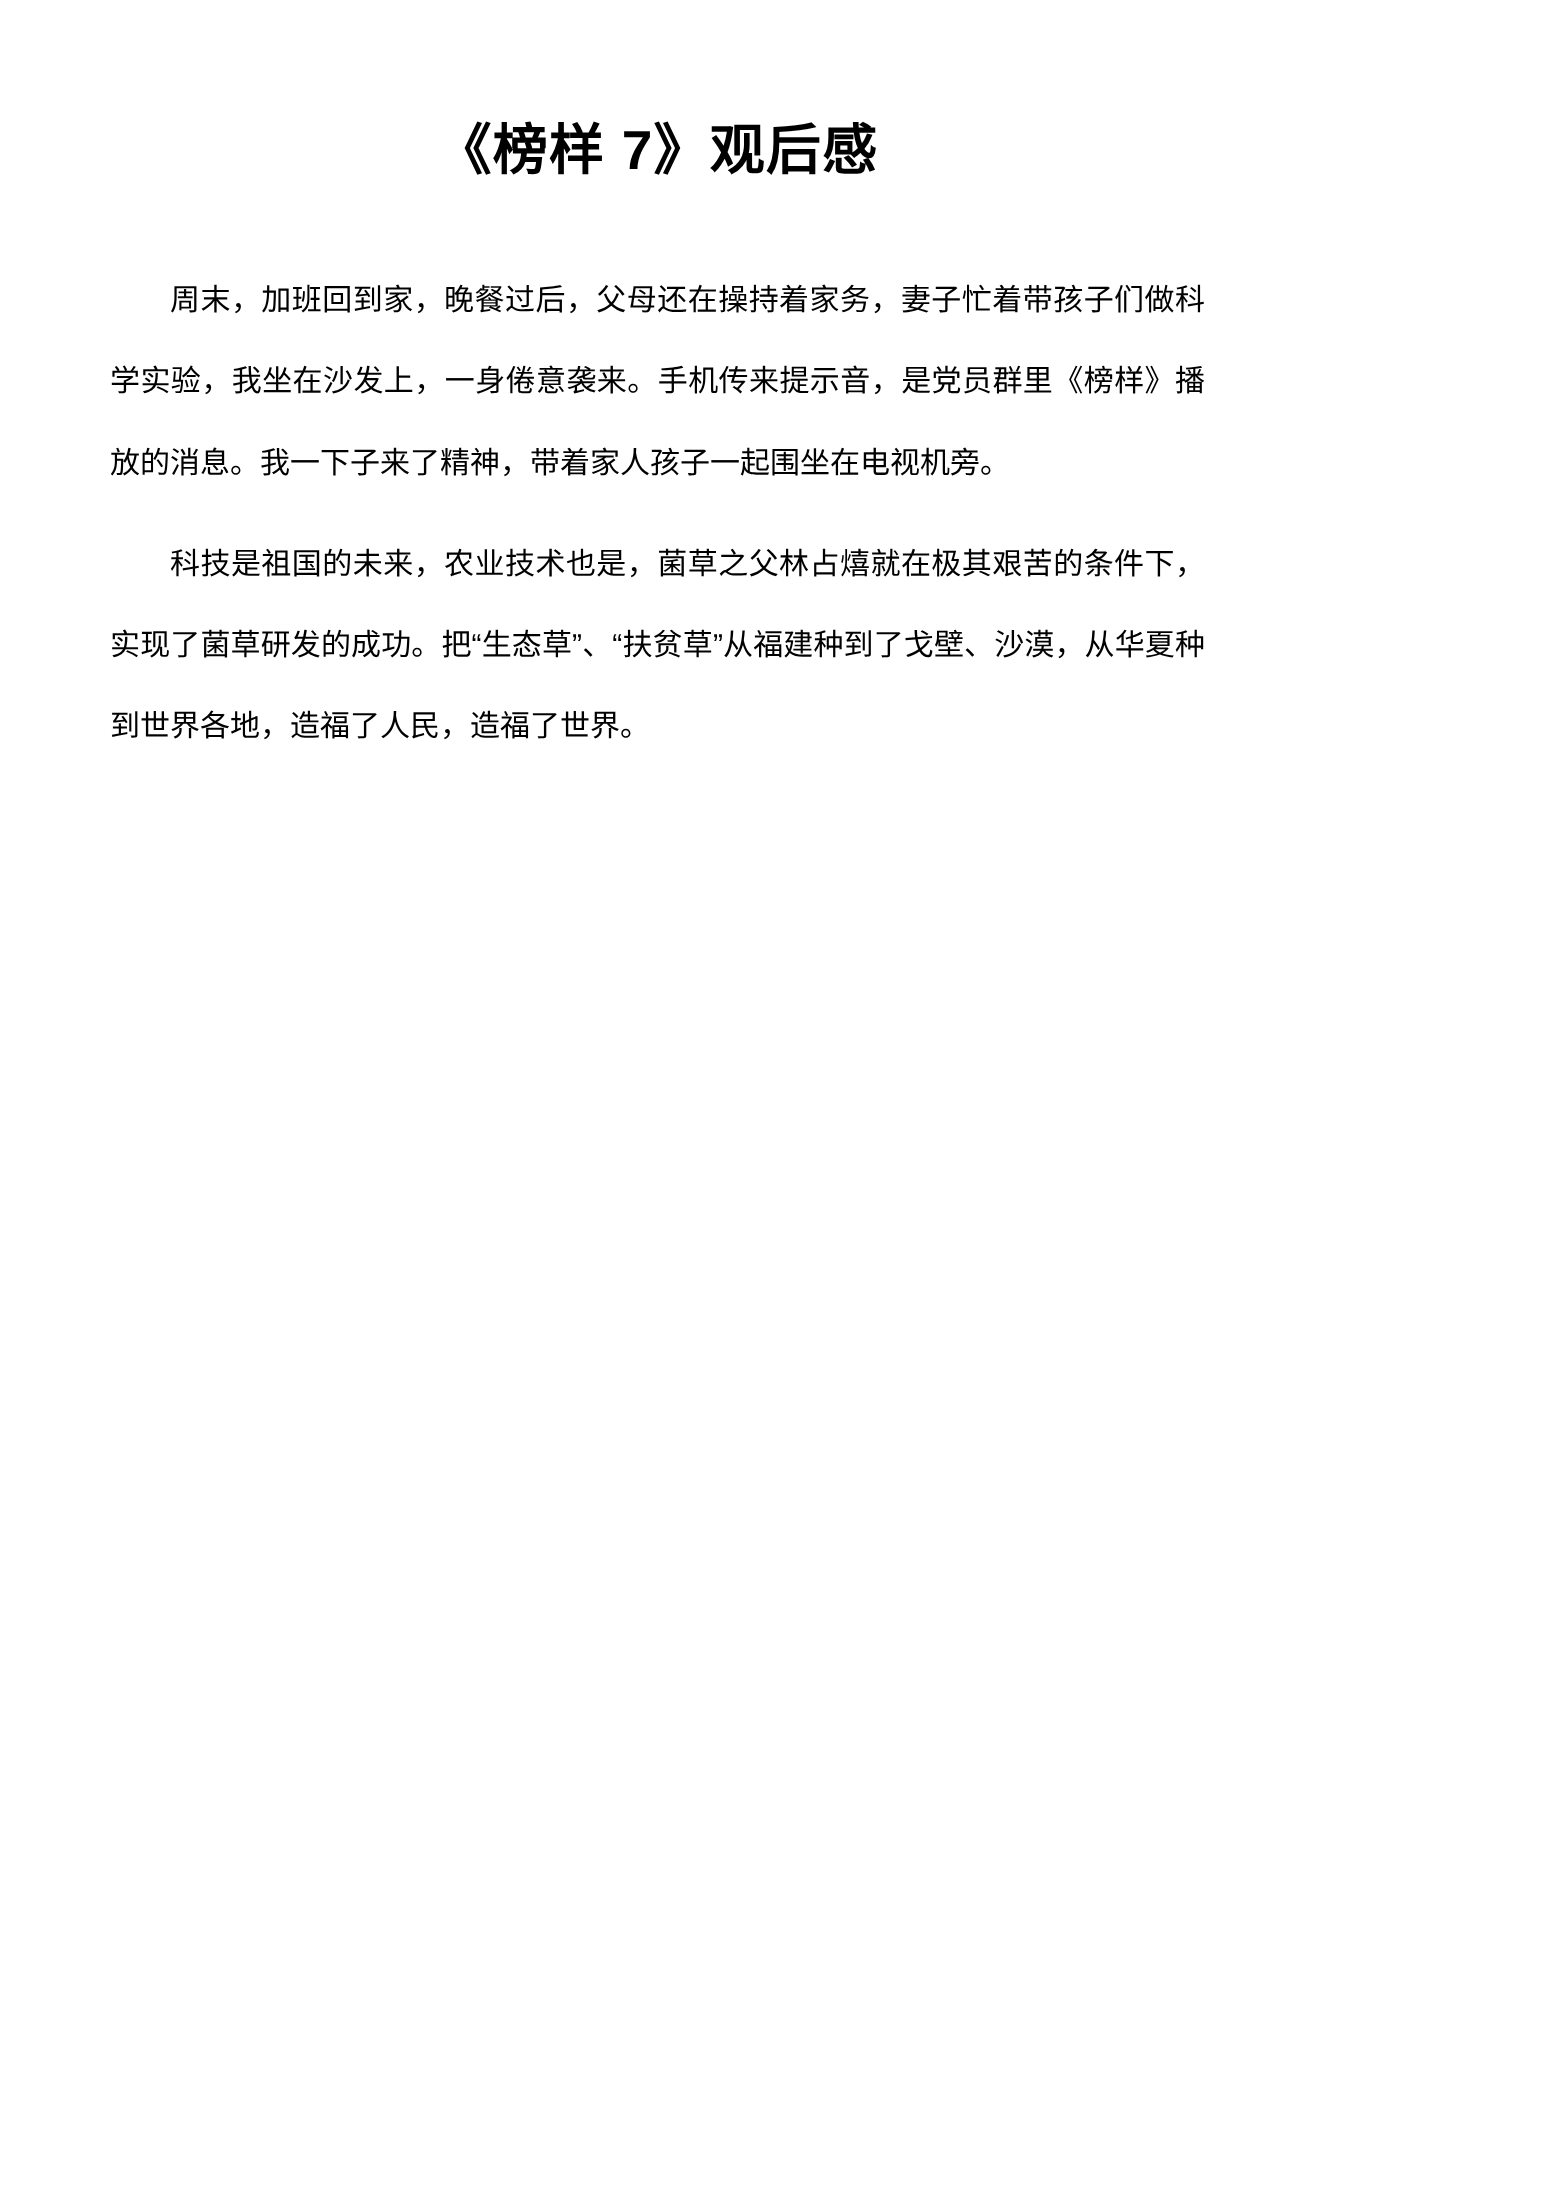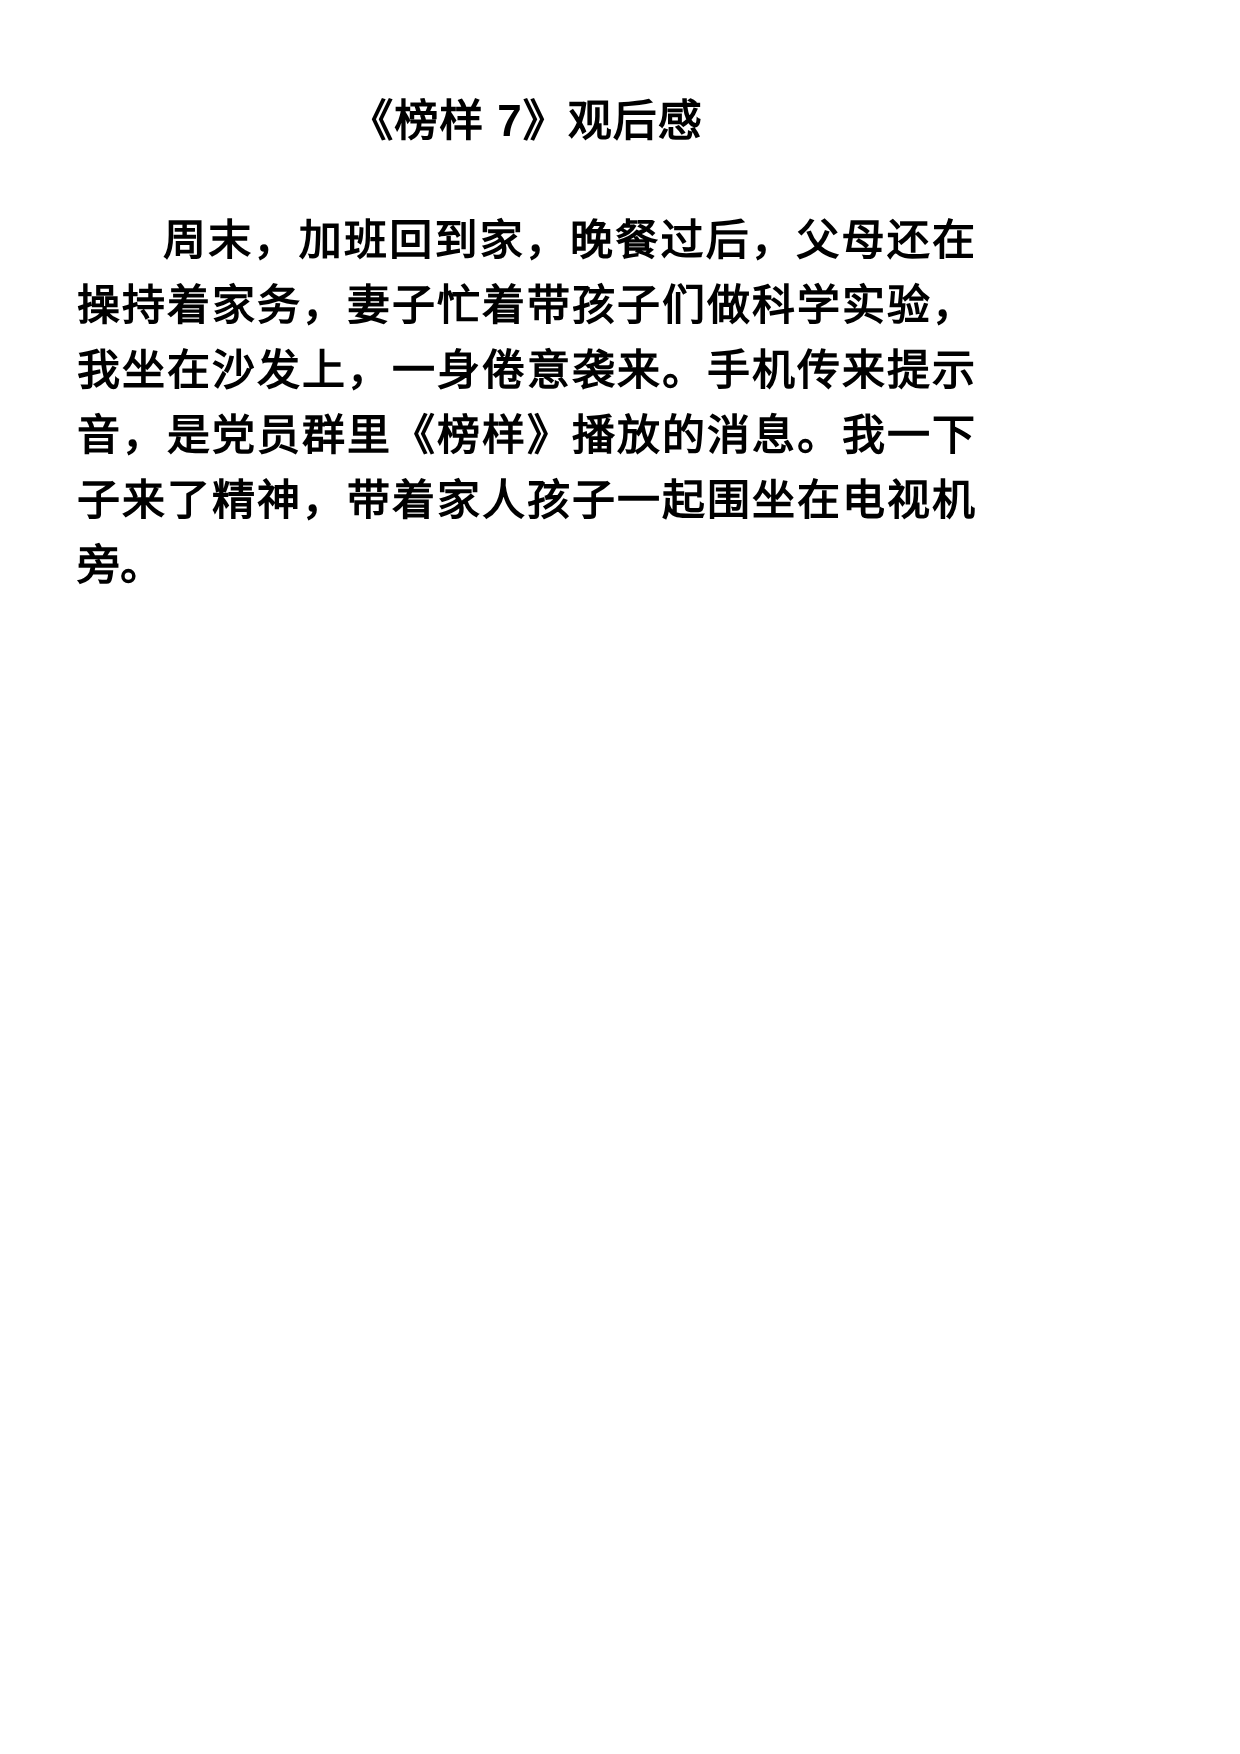--- a/index.html
+++ b/index.html
@@ -23,35 +23,36 @@
   }
   .doc-title {
     margin: 0 0 58px 0;
     text-align: center;
     font-size: 44px;
     line-height: 58px;
     font-weight: bold;
     letter-spacing: 1px;
   }
   .doc-paragraph {
-    margin: 5px;
-    font-size: 43px;
+    margin: 16px;
+    font-size: 24px;
     line-height: 65px;
     text-align: justify;
     text-justify: inter-ideograph;
     text-indent: 2em;
-    font-weight: bold;
+    font-weight: normal;
     word-break: break-all;
     overflow-wrap: break-word;
   }
 </style>
 </head>
 <body>
 
 <div class="page">
   <h1 class="doc-title">《榜样 7》观后感</h1>
 
   <p class="doc-paragraph">周末，加班回到家，晚餐过后，父母还在操持着家务，妻子忙着带孩子们做科学实验，我坐在沙发上，一身倦意袭来。手机传来提示音，是党员群里《榜样》播放的消息。我一下子来了精神，带着家人孩子一起围坐在电视机旁。</p>
 
 
+  <p class="doc-paragraph">科技是祖国的未来，农业技术也是，菌草之父林占熺就在极其艰苦的条件下，实现了菌草研发的成功。把“生态草”、“扶贫草”从福建种到了戈壁、沙漠，从华夏种到世界各地，造福了人民，造福了世界。</p>
 
 
 </div>
 
 </body></html>

